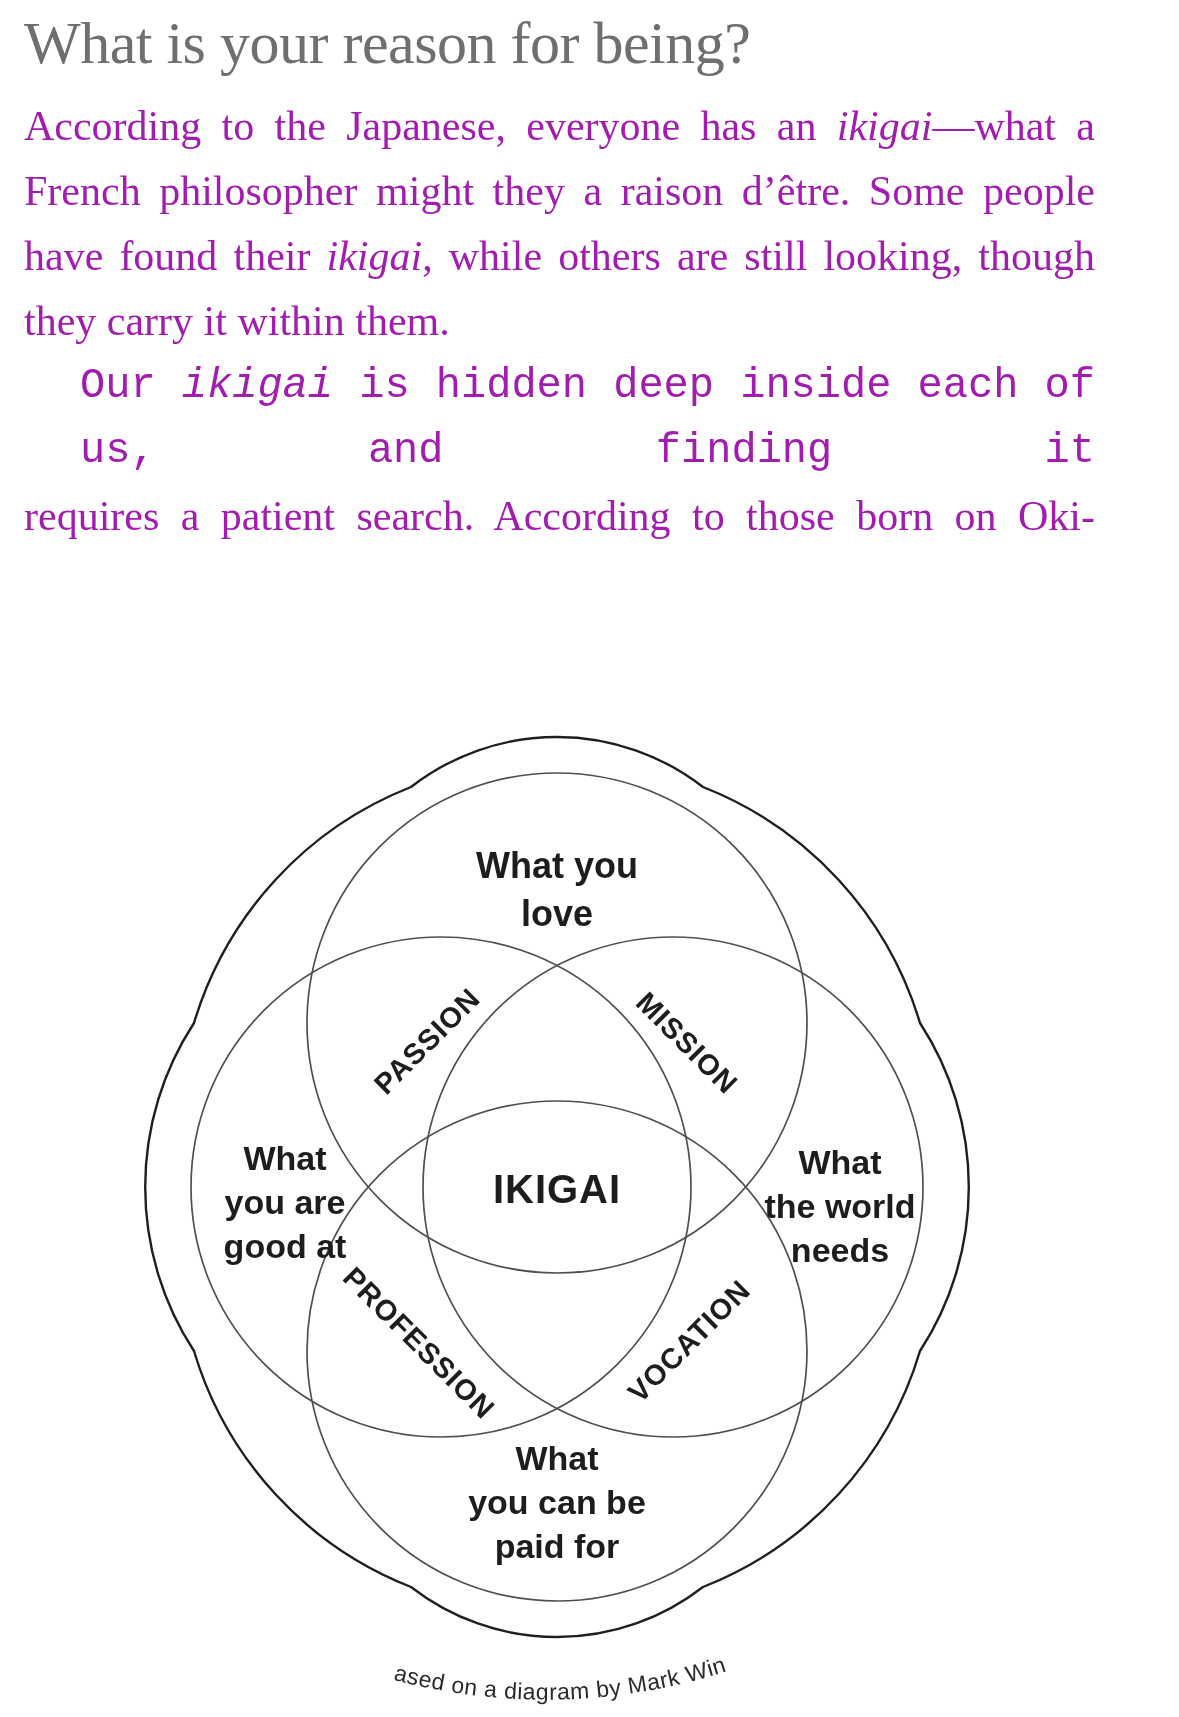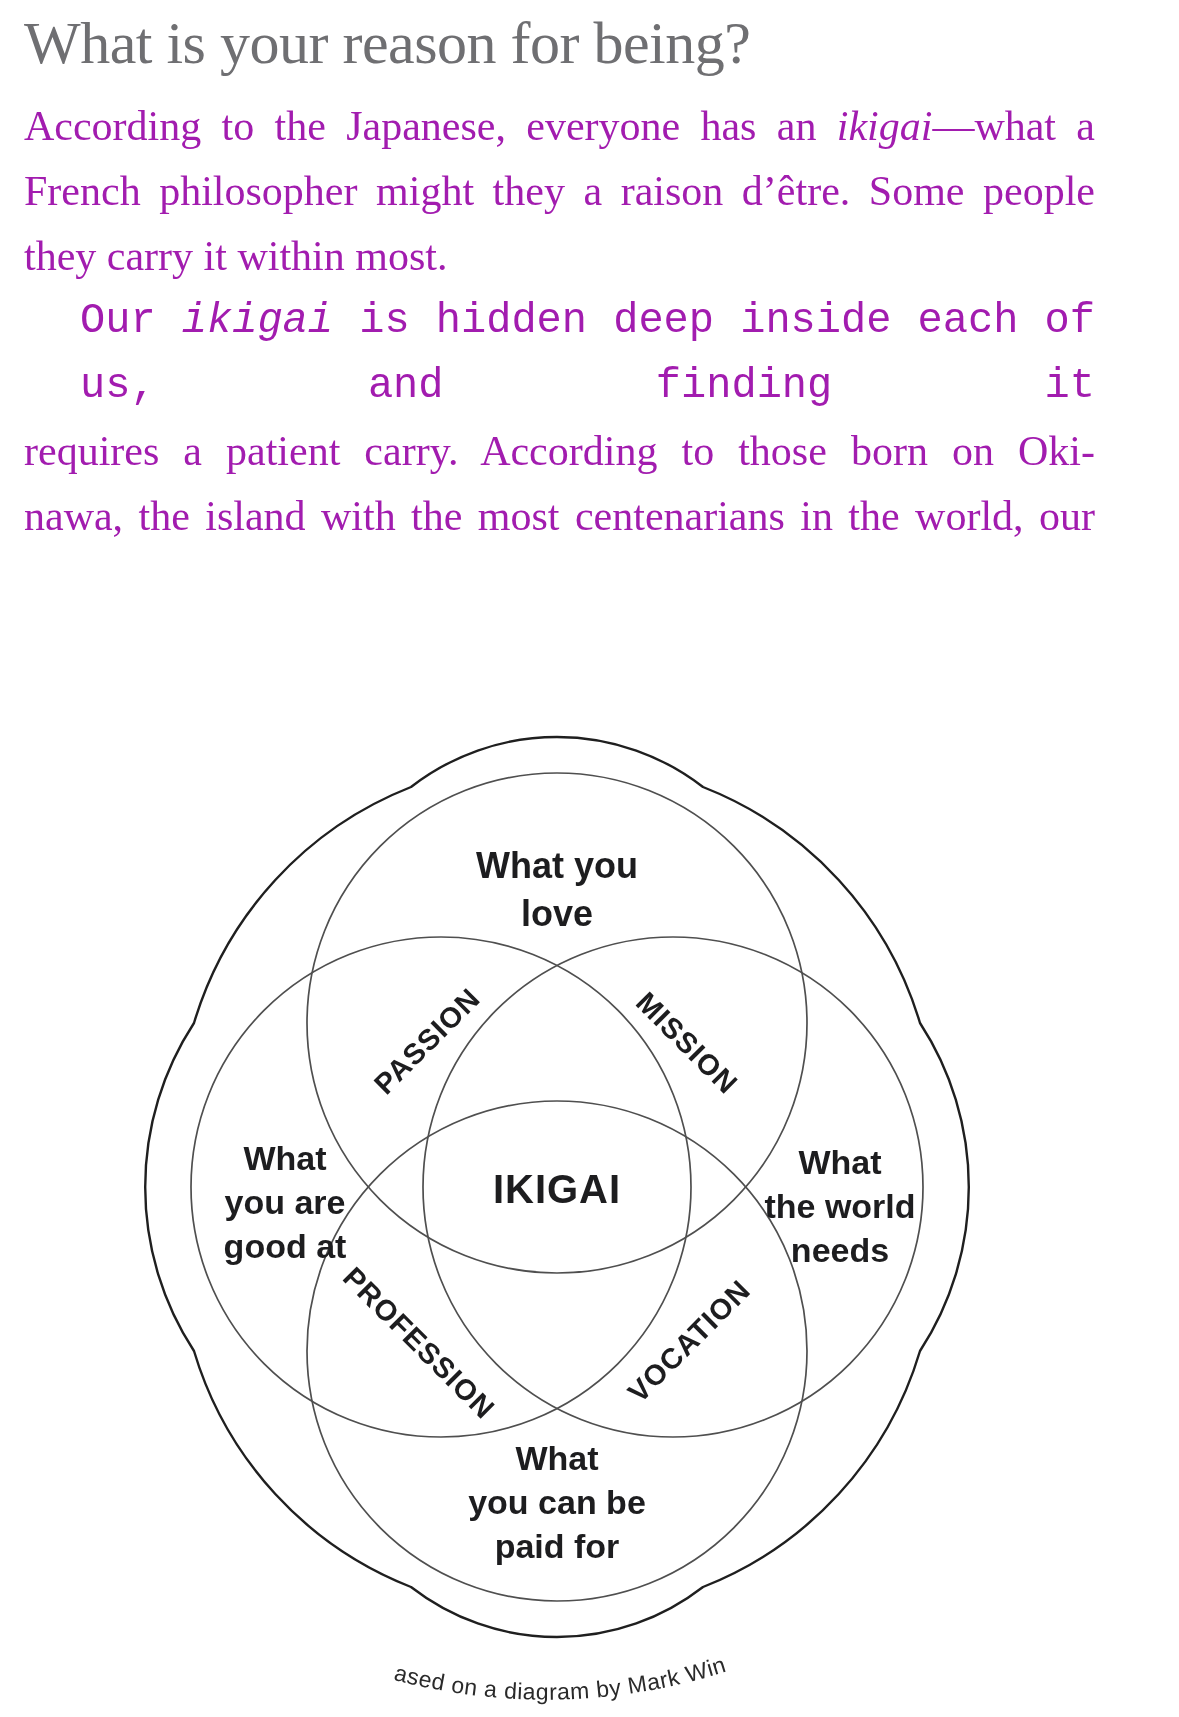--- a/index.html
+++ b/index.html
@@ -66,24 +66,24 @@
 </head>
 <body>
 
 <div class="page">
 
   <div class="text-block">
     <h1 class="page-title">What is your reason for being?</h1>
     <div id="paragraphs">
         <div class="bline">According to the Japanese, everyone has an <i>ikigai</i>—what a</div>
         <div class="bline">French philosopher might they a raison d’être. Some people</div>
-        <div class="bline bline-last">they carry it within most.</div>
+        <div class="bline">have found their <i>ikigai</i>, while others are still looking, though</div>
+        <div class="bline bline-last">they carry it within them.</div>
         <div class="bline bline-indent">Our <i>ikigai</i> is hidden deep inside each of us, and finding it</div>
-        <div class="bline">requires a patient carry. According to those born on Oki-</div>
-        <div class="bline">nawa, the island with the most centenarians in the world, our</div>
+        <div class="bline">requires a patient search. According to those born on Oki-</div>
       </div>
   </div>
 
   <svg class="diagram" viewBox="0 0 1179 1717" xmlns="http://www.w3.org/2000/svg">
 
     <path d="M 411 787
              A 238 238 0 0 1 703 787
              A 366 366 0 0 1 920 1023
              A 300 300 0 0 1 920 1351
              A 366 366 0 0 1 703 1587

